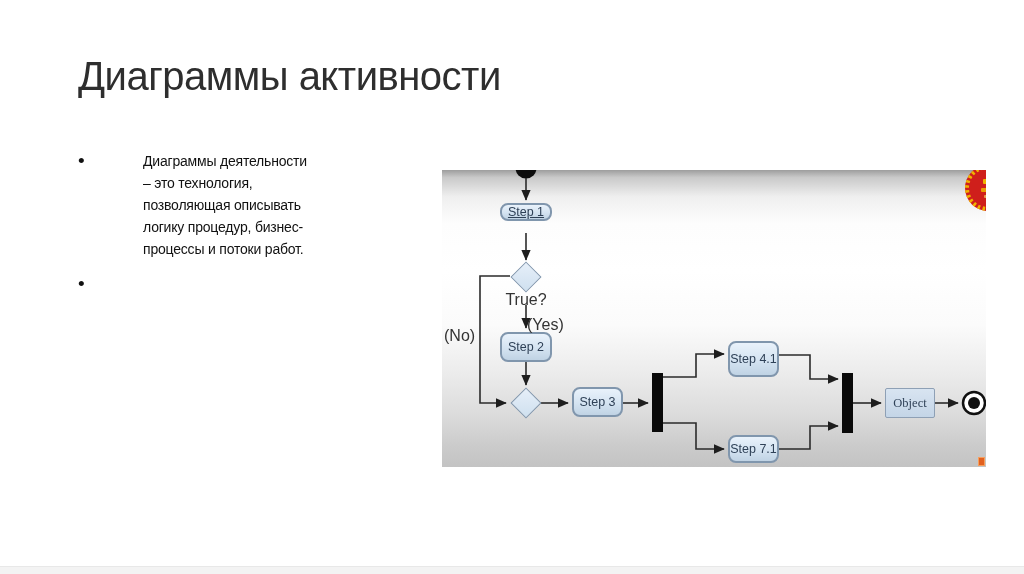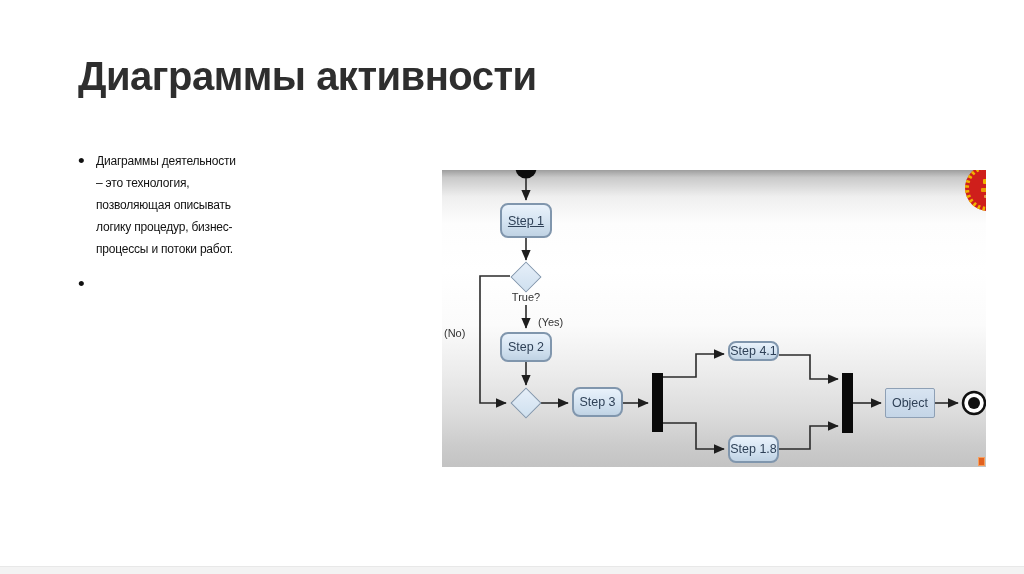--- a/index.html
+++ b/index.html
@@ -3,70 +3,71 @@
 <meta charset="utf-8">
 <style>
   * { margin:0; padding:0; box-sizing:border-box; }
   html,body { width:1024px; height:574px; background:#ffffff; overflow:hidden; }
   body { font-family:"Liberation Sans", sans-serif; position:relative; }
 
   .slide { position:absolute; inset:0; background:#ffffff; }
 
   .title {
     position:absolute; left:78px; top:54px;
-    font-size:40px; font-weight:700; color:#2e2e2e; letter-spacing:-0.5px;
+    font-size:40px; font-weight:400; color:#2e2e2e; letter-spacing:-0.5px;
   }
 
   .bullets { position:absolute; left:78px; top:150px; width:356px; }
   .bullet-item { display:flex; margin-bottom:13px; }
   .bullet-marker { width:18px; flex:0 0 18px; font-size:19px; color:#111; line-height:22px; }
   .bullet-text {
-    font-size:12px; line-height:22px; color:#111;
-    white-space:pre-line; letter-spacing:-0.2px;
+    font-size:14px; line-height:22px; color:#111;
+    white-space:pre-line; letter-spacing:-0.2px;margin-left:47px;
   }
 
   
   .diagram {
     position:absolute; left:442px; top:170px; width:544px; height:297px;
     overflow:hidden;
     background:linear-gradient(180deg,
       #9d9d9d 0%, #c9c9c9 2.5%, #efefef 9%, #fdfdfd 18%, #ffffff 34%,
       #fbfbfb 52%, #ececec 68%, #dcdcdc 82%, #cbcbcb 93%, #c3c3c3 100%);
   }
 
   .connectors { position:absolute; left:0; top:0; width:544px; height:297px; }
 
   .node {
     position:absolute; display:flex; align-items:center; justify-content:center;
     font-size:12.5px; color:#2f4157;
     background:linear-gradient(180deg,#e9f2fb 0%, #d4e3f1 55%, #c0d3e4 100%);
     border:2px solid #8096ad; border-radius:8px;
   }
-  .node-step1 { left:58px; top:33px;  width:52px; height:35px;text-decoration:underline; }
+  .node-step1 { left:58px; top:33px;  width:52px; height:18px;text-decoration:underline; }
   .node-step2 { left:58px; top:162px; width:52px; height:30px; }
   .node-step3 { left:130px; top:217px; width:51px; height:30px; }
-  .node-step41 { left:286px; top:171px; width:51px; height:20px; }
+  .node-step41 { left:286px; top:171px; width:51px; height:36px; }
   .node-step42 { left:286px; top:265px; width:51px; height:28px; }
   .node-object {
     left:443px; top:218px; width:50px; height:30px;
     border-radius:2px; border:1.5px solid #8ea0b5;
     background:linear-gradient(180deg,#d8e4f1 0%, #c4d5e7 100%);
+    font-family:Liberation Serif, serif;
   }
 
   .diamond {
     position:absolute; width:22px; height:22px;
     background:linear-gradient(135deg,#e6eff9 0%, #cfe0ef 100%);
     border:1.5px solid #8096ad; transform:rotate(45deg);
   }
   .diamond-decision { left:73px; top:96px; }
   .diamond-merge    { left:73px; top:222px; }
 
-  .flow-label { position:absolute; font-size:11px; color:#333; }
+  .flow-label { position:absolute; font-size:16px; color:#333; }
   .label-condition { left:60px; top:121px; width:48px; text-align:center; }
-  .label-yes { left:96px; top:146px; }
+  .label-yes { left:85px; top:146px; }
   .label-no  { left:2px;  top:146px;margin-top:11px; }
 
   .logo { position:absolute; left:522px; top:-6px; width:48px; height:48px; }
   .watermark {
     position:absolute; left:536px; top:287px; width:7px; height:9px;
     background:#e2611f; border:1px solid #f6a05e;
   }
 
   .bottom-strip {
     position:absolute; left:0; bottom:0; width:1024px; height:8px;
@@ -136,21 +137,21 @@
     <div class="node node-step2">
       <span>Step 2</span>
     </div>
     <div class="node node-step3">
       <span>Step 3</span>
     </div>
     <div class="node node-step41">
       <span>Step 4.1</span>
     </div>
     <div class="node node-step42">
-      <span>Step 1.8</span>
+      <span>Step 7.1</span>
     </div>
     <div class="node node-object">
       <span>Object</span>
     </div>
 
     <div class="diamond diamond-decision"></div>
     <div class="diamond diamond-merge"></div>
 
     <div class="flow-label label-condition">True?</div>
     <div class="flow-label label-yes">(Yes)</div>

